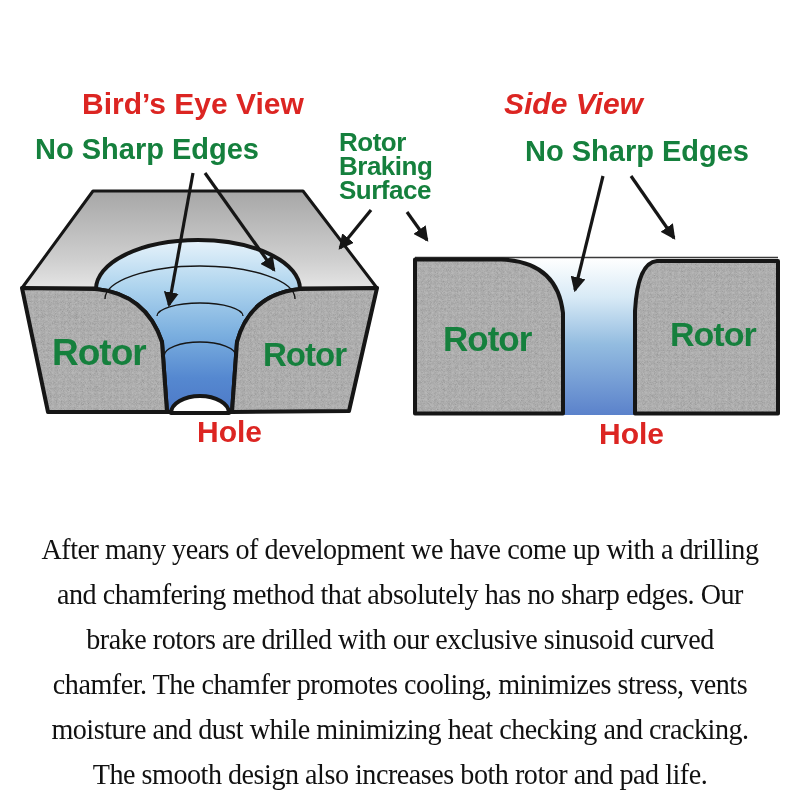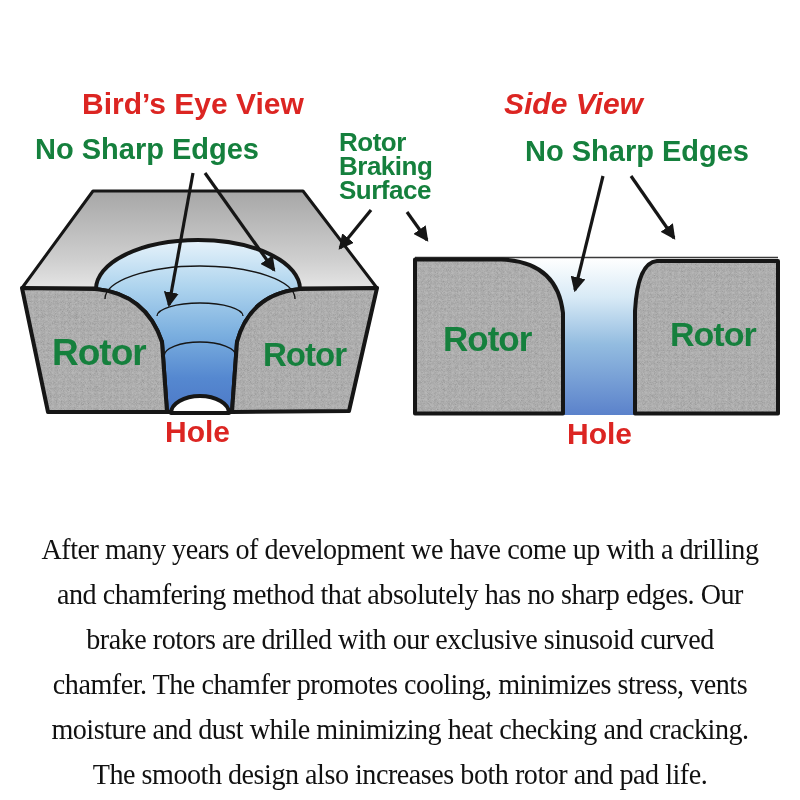--- a/index.html
+++ b/index.html
@@ -5,21 +5,21 @@
   html,body{margin:0;padding:0;background:#fff;}
   #page{position:relative;width:800px;height:800px;background:#ffffff;overflow:hidden;
         font-family:"Liberation Sans",sans-serif;}
   #art{position:absolute;left:0;top:0;}
   .lbl{position:absolute;font-weight:bold;color:#15803d;white-space:nowrap;line-height:1;}
   .red{color:#dc2522;}
   .title{font-size:30px;letter-spacing:0;text-align:right;}
   .nse{font-size:29px;}
   .braking{font-size:26px;line-height:24px;letter-spacing:-0.5px;}
   .rotor{letter-spacing:-1px;}
-  .hole{font-size:30px;}
+  .hole{font-size:30px;margin-left:32px;}
   #paragraph{position:absolute;left:0;top:527px;width:800px;text-align:center;
              font-family:"Liberation Serif",serif;color:#111;font-size:29px;
              line-height:45px;letter-spacing:-0.5px;transform:scaleX(0.97);
              transform-origin:50% 0;}
 </style>
 </head>
 <body>
 
 <div id="page">
 

